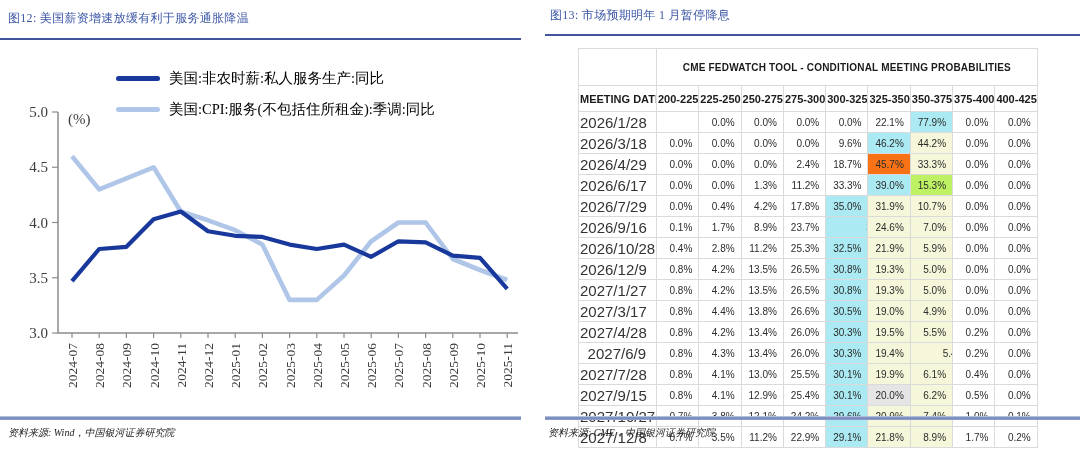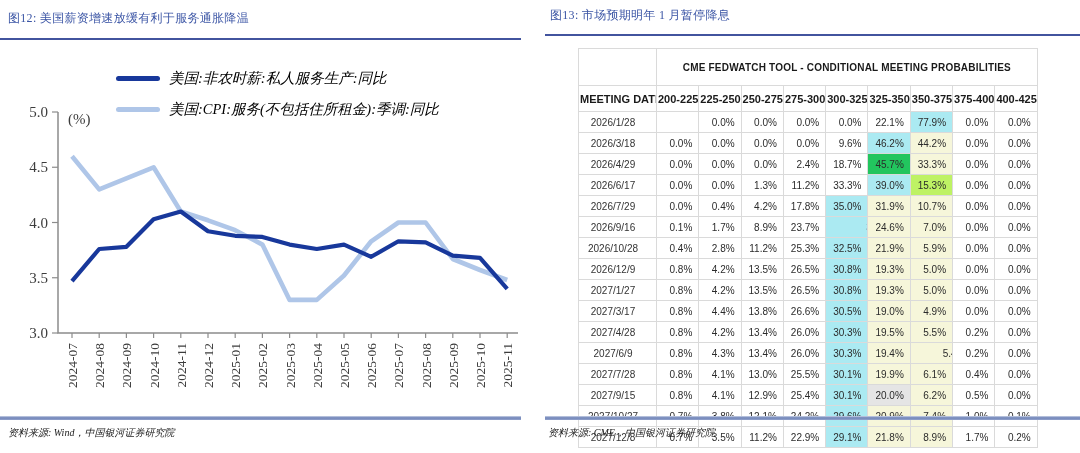--- a/index.html
+++ b/index.html
@@ -6,39 +6,39 @@
   .page{position:relative;width:1080px;height:453px;background:#ffffff;overflow:hidden;
         font-family:"Liberation Sans",sans-serif;}
   .panel{position:absolute;top:0;height:453px;}
   .panel.left{left:0;width:521px;}
   .panel.right{left:545px;width:535px;}
   .fig-title{position:absolute;top:10px;left:8px;margin:0;font-family:"Liberation Serif",serif;
              font-weight:400;font-size:12px;color:#3B55A5;white-space:nowrap;letter-spacing:.3px;}
   .panel.right .fig-title{top:7px;left:5px;}
   .title-rule{position:absolute;left:0;right:0;top:38px;height:2px;background:#42549E;}
   .panel.right .title-rule{top:34px;}
-  .legend{position:absolute;left:116px;top:65px;display:flex;flex-direction:column;gap:5px;font-style:italic;}
+  .legend{position:absolute;left:116px;top:65px;display:flex;flex-direction:column;gap:5px;}
   .legend-item{display:flex;align-items:center;gap:9px;height:26px;}
   .legend-swatch{display:inline-block;width:44px;height:5px;border-radius:2.5px;}
   .legend-label{font-family:"Liberation Serif",serif;font-size:14.5px;color:#000;white-space:nowrap;}
   .chart-svg{position:absolute;left:0;top:0;}
   .bottom-rule{position:absolute;left:0;right:0;top:416px;height:4px;
                background:linear-gradient(180deg,#cdd5e8 0%,#6f84b8 45%,#93a3cd 100%);}
   .source{position:absolute;top:426px;left:8px;margin:0;font-family:"Liberation Serif",serif;
           font-style:italic;font-size:10px;color:#1a1a1a;white-space:nowrap;}
   .panel.right .source{left:3px;}
   table.fedwatch{position:absolute;left:33px;top:48px;width:459px;border-collapse:collapse;
                  table-layout:fixed;background:#fff;border:1px solid #c0c0c0;}
   table.fedwatch th,table.fedwatch td{border:1px solid #dadada;overflow:hidden;white-space:nowrap;}
   th.cme-header{height:34px;font-size:10px;font-weight:bold;color:#1a1a1a;text-align:center;
                 letter-spacing:.2px;}
   th.corner-cell{background:#fff;}
   th.date-header,th.range-header{height:23px;font-size:11px;font-weight:bold;color:#1a1a1a;
                                  text-align:center;}
-  td.date-cell{height:18px;font-size:10px;color:#333;text-align:center;padding-right:10px;}
+  td.date-cell{height:18px;font-size:15px;color:#333;text-align:right;padding-right:10px;}
   td.prob-cell{height:18px;font-size:10px;color:#2b2b2b;text-align:right;padding-right:6px;}
 </style>
 </head>
 <body>
 
 <div class="page">
 
   <section class="panel left">
     <h2 class="fig-title">图12: 美国薪资增速放缓有利于服务通胀降温</h2>
     <div class="title-rule"></div>
@@ -165,21 +165,21 @@
             <td class="prob-cell">0.0%</td>
             <td class="prob-cell">0.0%</td>
           </tr>
           <tr>
             <td class="date-cell">2026/4/29</td>
             <td class="prob-cell">0.0%</td>
             <td class="prob-cell">0.0%</td>
             <td class="prob-cell">0.0%</td>
             <td class="prob-cell">2.4%</td>
             <td class="prob-cell">18.7%</td>
-            <td class="prob-cell" style="background: #22c55e;">45.7%</td>
+            <td class="prob-cell" style="background: #f97316;">45.7%</td>
             <td class="prob-cell" style="background: rgb(246, 246, 218);">33.3%</td>
             <td class="prob-cell">0.0%</td>
             <td class="prob-cell">0.0%</td>
           </tr>
           <tr>
             <td class="date-cell">2026/6/17</td>
             <td class="prob-cell">0.0%</td>
             <td class="prob-cell">0.0%</td>
             <td class="prob-cell">1.3%</td>
             <td class="prob-cell">11.2%</td>

